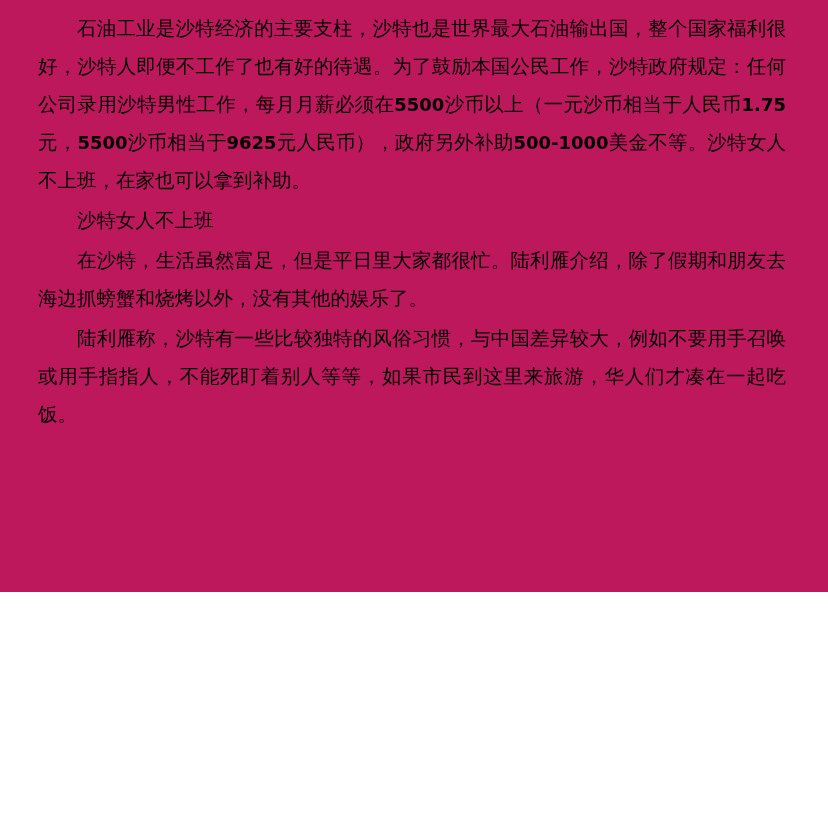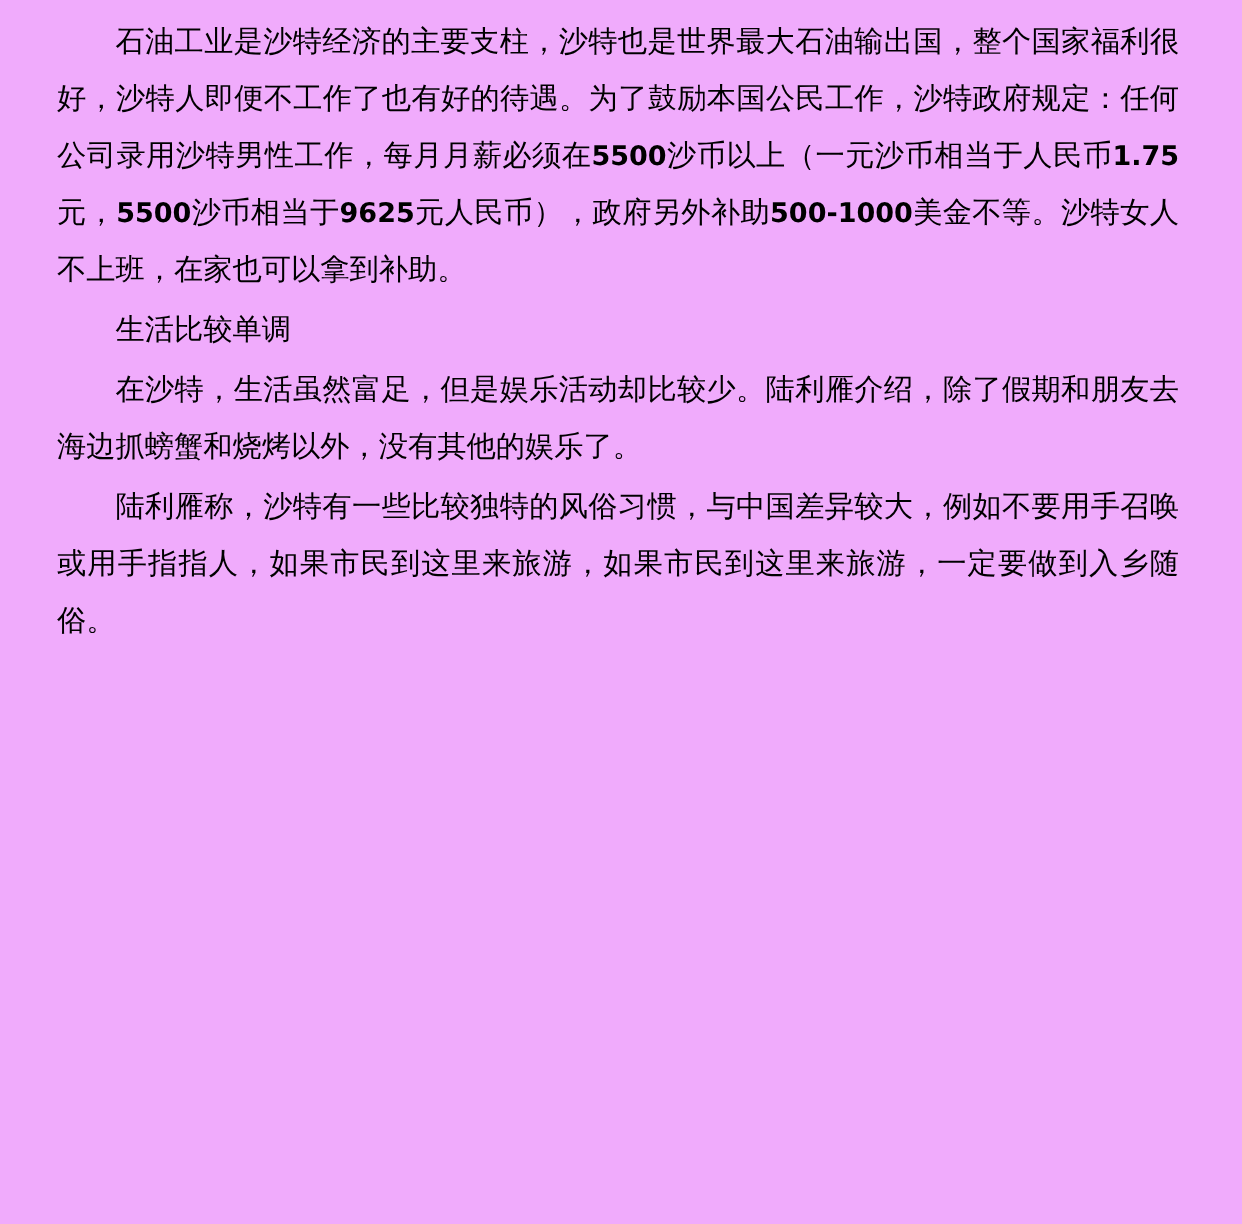--- a/index.html
+++ b/index.html
@@ -10,23 +10,23 @@
     width: 828px;
     height: 816px;
     background: #ffffff;
     font-family: "Liberation Serif", "DejaVu Serif", serif;
     color: #000000;
     overflow: hidden;
   }
   .page {
     box-sizing: border-box;
     width: 828px;
-    height: 816px;
+    height: 592px;
     padding: 10px 42px 0 38px;
-    background: #f0abfc;
+    background: #be185d;
   }
   .doc-body {
     display: block;
   }
   p.para {
     margin: 0 0 2px 0;
     font-size: 19.5px;
     line-height: 38px;
     text-align: justify;
     text-justify: inter-ideograph;
@@ -41,17 +41,17 @@
     font-weight: 700;
     letter-spacing: 0px;
   }
 </style>
 </head>
 <body>
 
 <div class="page">
   <div class="doc-body">
     <p class="para">石油工业是沙特经济的主要支柱，沙特也是世界最大石油输出国，整个国家福利很好，沙特人即便不工作了也有好的待遇。为了鼓励本国公民工作，沙特政府规定：任何公司录用沙特男性工作，每月月薪必须在<span class="num">5500</span>沙币以上（一元沙币相当于人民币<span class="num">1.75</span>元，<span class="num">5500</span>沙币相当于<span class="num">9625</span>元人民币），政府另外补助<span class="num">500-1000</span>美金不等。沙特女人不上班，在家也可以拿到补助。</p>
-    <p class="para">生活比较单调</p>
-    <p class="para">在沙特，生活虽然富足，但是娱乐活动却比较少。陆利雁介绍，除了假期和朋友去海边抓螃蟹和烧烤以外，没有其他的娱乐了。</p>
-    <p class="para">陆利雁称，沙特有一些比较独特的风俗习惯，与中国差异较大，例如不要用手召唤或用手指指人，如果市民到这里来旅游，如果市民到这里来旅游，一定要做到入乡随俗。</p>
+    <p class="para">沙特女人不上班</p>
+    <p class="para">在沙特，生活虽然富足，但是平日里大家都很忙。陆利雁介绍，除了假期和朋友去海边抓螃蟹和烧烤以外，没有其他的娱乐了。</p>
+    <p class="para">陆利雁称，沙特有一些比较独特的风俗习惯，与中国差异较大，例如不要用手召唤或用手指指人，不能死盯着别人等等，如果市民到这里来旅游，华人们才凑在一起吃饭。</p>
   </div>
 </div>
 
 </body></html>

